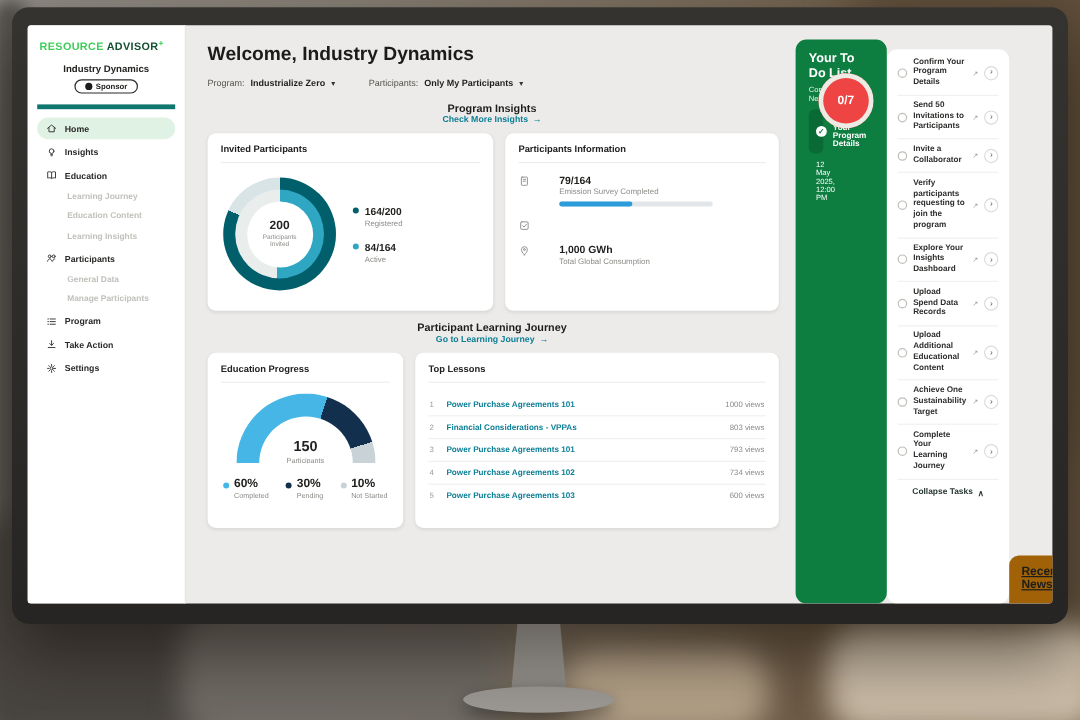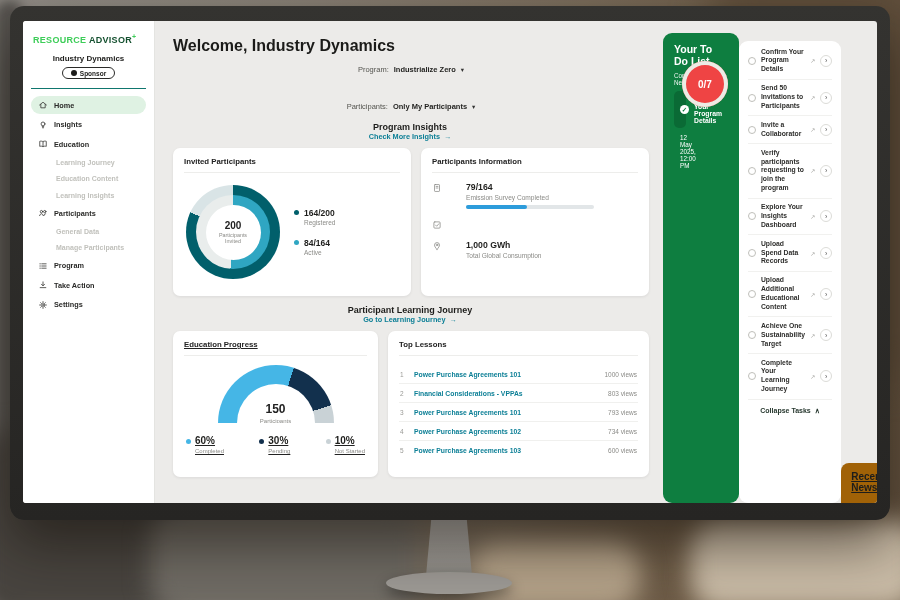--- a/index.html
+++ b/index.html
@@ -22,35 +22,35 @@
   .monitor { position:absolute; left:10px; top:6px; width:880px; height:514px; z-index:2;
     background:linear-gradient(180deg,#343330,#262523); border-radius:14px; padding:15px 13px 17px;
     box-shadow:0 24px 55px rgba(18,13,8,.55); }
   .screen { width:100%; height:100%; background:#ECEBE9; border-radius:3px; overflow:hidden;
     display:flex; font-size:8px; color:#222; }
 
   
   .sidebar { width:132px; background:#fff; border-right:1px solid #E4E4E1; padding:10px 8px 8px; flex:none; }
   .logo { font-size:9px; font-weight:800; letter-spacing:.3px; padding:2px 2px 9px; white-space:nowrap; }
   .logo .g { color:#3DCD58; } .logo .d { color:#14502F; } .logo sup { color:#3DCD58; font-size:7px; }
-  .org { text-align:center; padding-bottom:9px; border-bottom:1px solid #0f766e; margin-bottom:7px; }
+  .org { text-align:center; padding-bottom:9px; border-bottom:4px solid #0f766e; margin-bottom:7px; }
   .org-name { font-size:8px; font-weight:700; color:#232321; }
   .badge { display:inline-flex; align-items:center; gap:3px; margin-top:4px; border:1px solid #2b2b29;
     border-radius:9px; padding:1.5px 8px; font-size:6.5px; font-weight:700; color:#232321; background:#fff; }
   .badge .avatar { width:6px; height:6px; border-radius:50%; background:#1c1c1a; display:inline-block; }
   .nav-item { display:flex; align-items:center; gap:6px; padding:4px 7px; border-radius:9px;
     font-size:7.3px; font-weight:700; color:#2A2A28; margin:1.5px 0; cursor:pointer; }
   .nav-item.active { background:#DFF2E3; }
   .nav-item.sub { padding-left:25px; color:#C1C1BC; font-weight:600; font-size:7px; }
   .nav-item svg { flex:none; stroke:#3a3a38; fill:none; stroke-width:1.3; stroke-linecap:round; stroke-linejoin:round; }
 
   
   .content { flex:1; min-width:0; padding:13px 12px 4px 18px; }
   h1 { font-size:16px; font-weight:800; color:#1B1B19; margin:3px 0 10px; }
-  .filters { display:flex; gap:28px; font-size:7.5px; color:#54544f; margin-bottom:11px; align-items:center;flex-direction:column; }
+  .filters { display:flex; gap:28px; font-size:7.5px; color:#54544f; margin-bottom:11px; align-items:center; }
   .filter { display:flex; gap:5px; align-items:center; cursor:pointer; }
   .filter b { color:#1f1f1d; }
   .chev-down { font-size:6.5px; color:#333; }
   .sec-head { display:flex; justify-content:space-between; align-items:center; margin:9px 2px 7px 0;flex-direction:column; }
   .sec-title { font-size:9px; font-weight:800; color:#1d1d1b; }
   .sec-link { font-size:7.3px; font-weight:700; color:#0C7F96; cursor:pointer; display:flex; gap:4px; align-items:center; }
   .cards { display:flex; gap:10px; align-items:stretch; }
   .card { background:#fff; border-radius:7px; box-shadow:0 1px 3px rgba(30,30,30,.08); padding:9px 11px; }
   .card-title { font-size:7.8px; font-weight:700; color:#222; padding-bottom:6px; border-bottom:1px solid #EDEDEB; margin-bottom:9px; }
 
@@ -70,21 +70,21 @@
   .leg span { font-size:6.5px; color:#8b8b87; }
 
   .card-info { flex:1; min-height:148px; }
   .stat { display:flex; gap:24px; margin-bottom:10px; }
   .stat svg { stroke:#8a8a86; fill:none; stroke-width:1.2; stroke-linecap:round; stroke-linejoin:round; margin-top:1px; flex:none; }
   .stat b { font-size:8.7px; color:#1f1f1d; }
   .stat .lbl { font-size:6.6px; color:#8b8b87; margin-top:2px; }
   .bar { margin-top:4px; width:128px; height:4px; border-radius:2px; background:#E2E6E8; }
   .bar i { display:block; height:100%; border-radius:2px; background:#2D9CDB; }
 
-  .card-edu { width:205px; min-height:146px;text-decoration:underline; }
+  .card-edu { width:163px; min-height:146px; }
   .gauge { position:relative; width:116px; height:58px; margin:4px auto 0; overflow:hidden; }
   .gauge .arc { position:absolute; left:0; top:0; width:116px; height:116px; border-radius:50%;
     background:conic-gradient(from 270deg,#45B6E6 0deg 108deg,#12304D 108deg 162deg,#C9D2D6 162deg 180deg,#0000 180deg 360deg); }
   .gauge .hole { position:absolute; left:19px; top:19px; width:78px; height:78px; border-radius:50%; background:#fff; }
   .gauge .glabel { position:absolute; left:0; bottom:-2px; width:100%; text-align:center; }
   .gauge .glabel b { font-size:12px; display:block;text-align:center; }
   .gauge .glabel span { font-size:6px; color:#8b8b87; }
   .gauge-legend { display:flex; justify-content:space-between; margin-top:12px; padding:0 2px; }
   .gleg .top { display:flex; align-items:center; gap:4px; font-size:10px; font-weight:700; color:#1f1f1d; }
   .gleg .sub { font-size:6px; color:#8b8b87; margin:2px 0 0 9px; }

